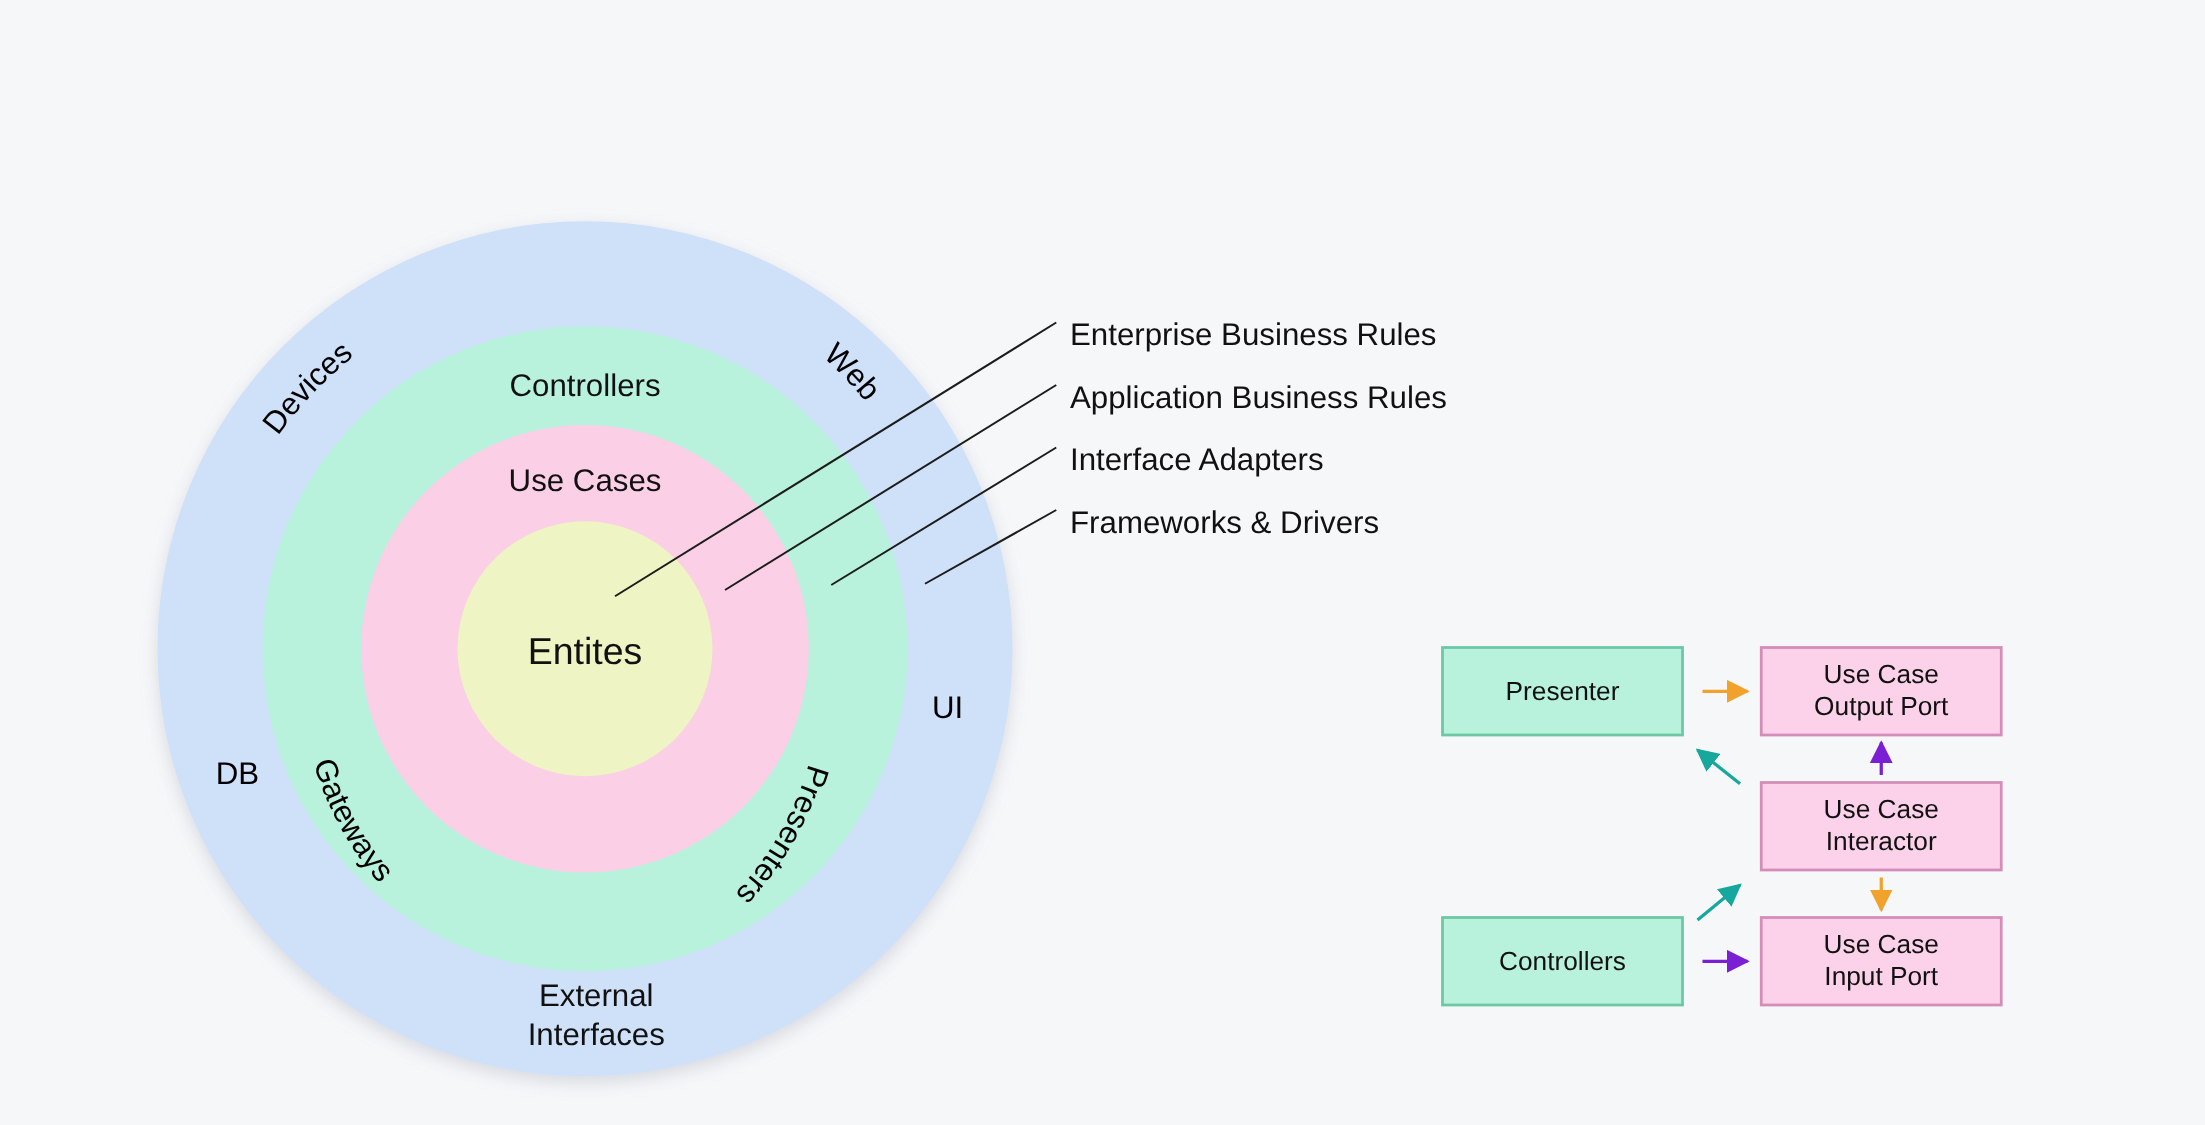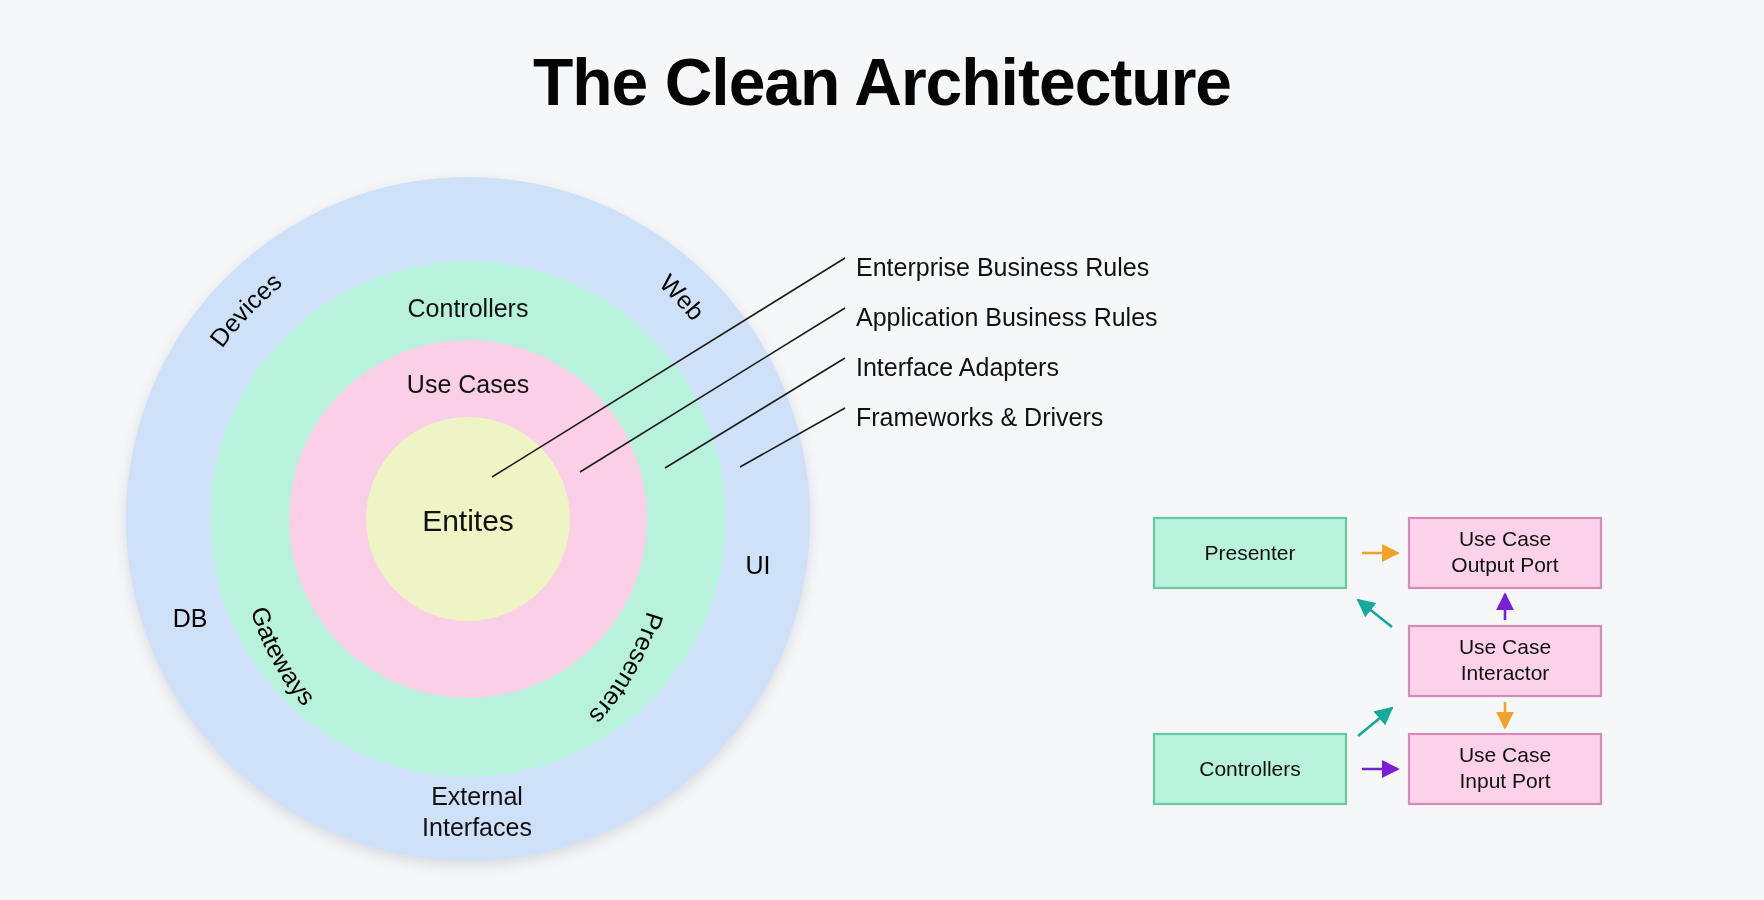--- a/index.html
+++ b/index.html
@@ -47,21 +47,20 @@
   .callout-label { font-size: 25px; }
   .box-label { font-size: 21px; }
   .leader { stroke: #1c1c1c; stroke-width: 1.6px; fill: none; }
   .boxrect { stroke-width: 2.2px; }
 </style>
 </head>
 <body>
 
 <div id="stage">
 
-  <div class="page-title">The Clean Architecture</div>
 
   <svg id="main-svg" width="1764" height="900" viewBox="0 0 1764 900">
     <defs>
       <filter id="ringshadow" x="-30%" y="-30%" width="160%" height="160%">
         <feDropShadow dx="0" dy="5" stdDeviation="7" flood-color="#9aa3b0" flood-opacity="0.35"></feDropShadow>
       </filter>
       <marker id="arrow-orange" viewBox="0 0 10 10" refX="9" refY="5" markerWidth="7" markerHeight="7" orient="auto-start-reverse">
         <path d="M 0 0 L 10 5 L 0 10 z" fill="#f0a22a"></path>
       </marker>
       <marker id="arrow-purple" viewBox="0 0 10 10" refX="9" refY="5" markerWidth="7" markerHeight="7" orient="auto-start-reverse">

